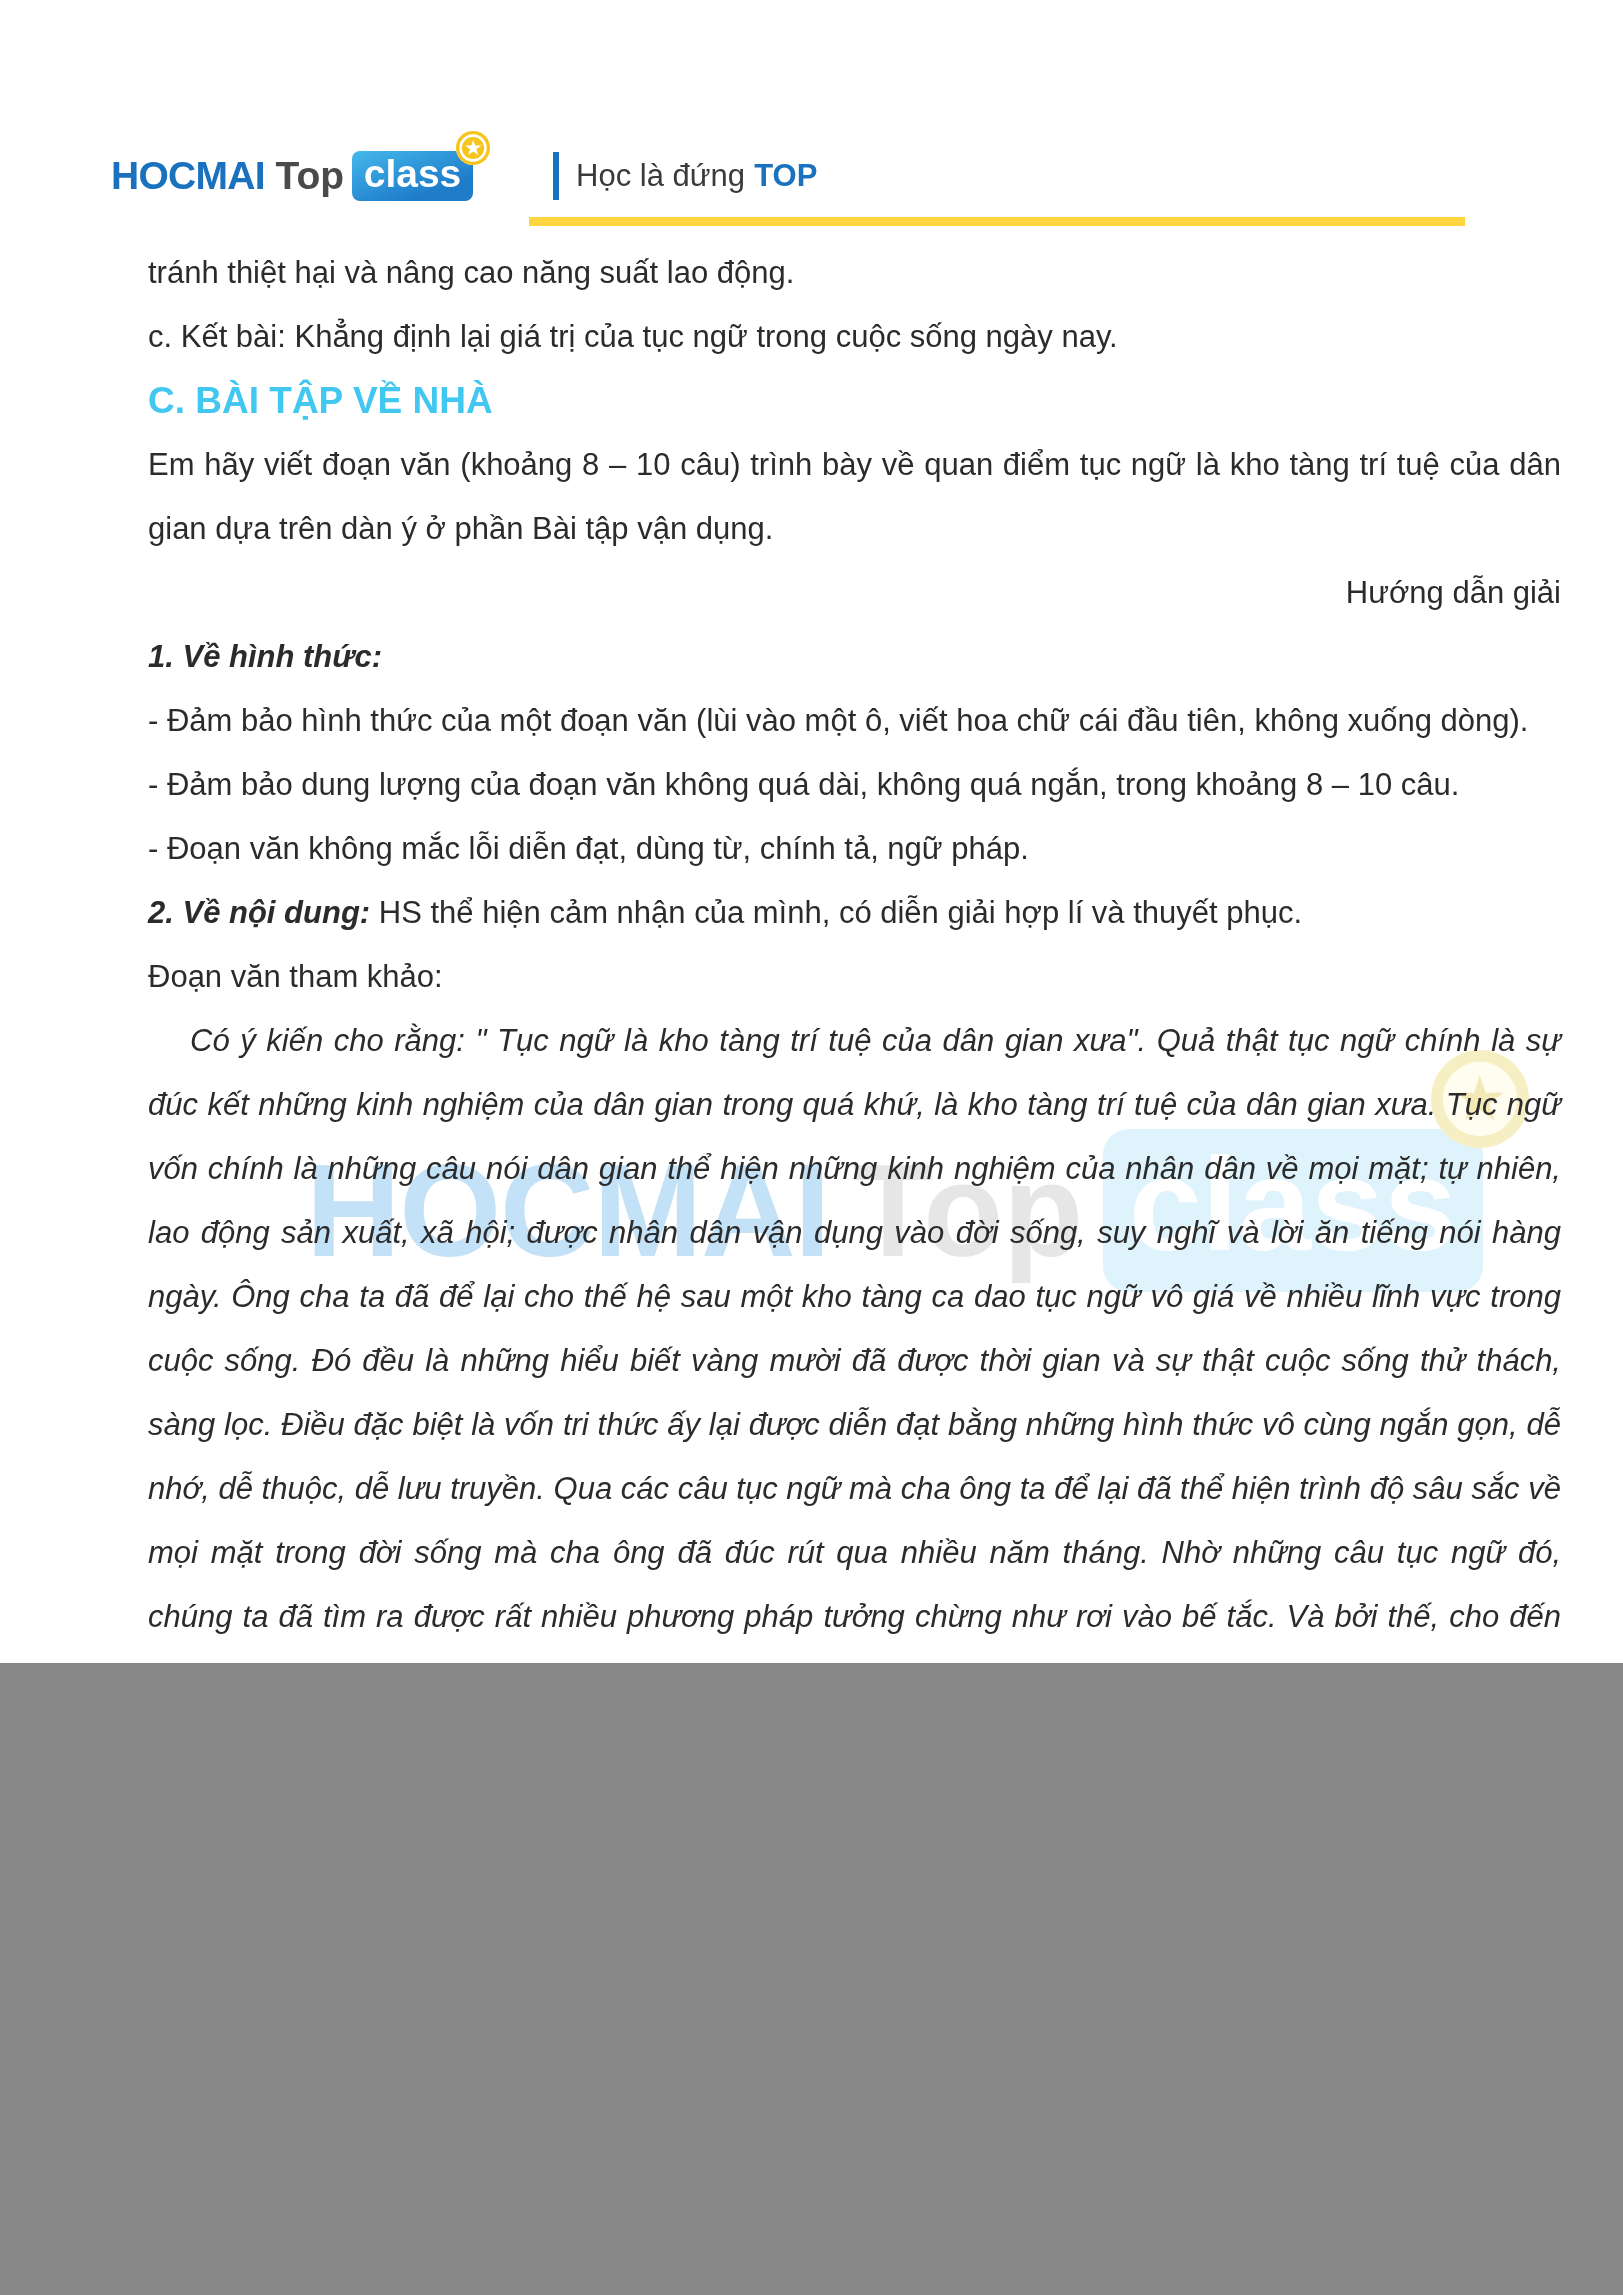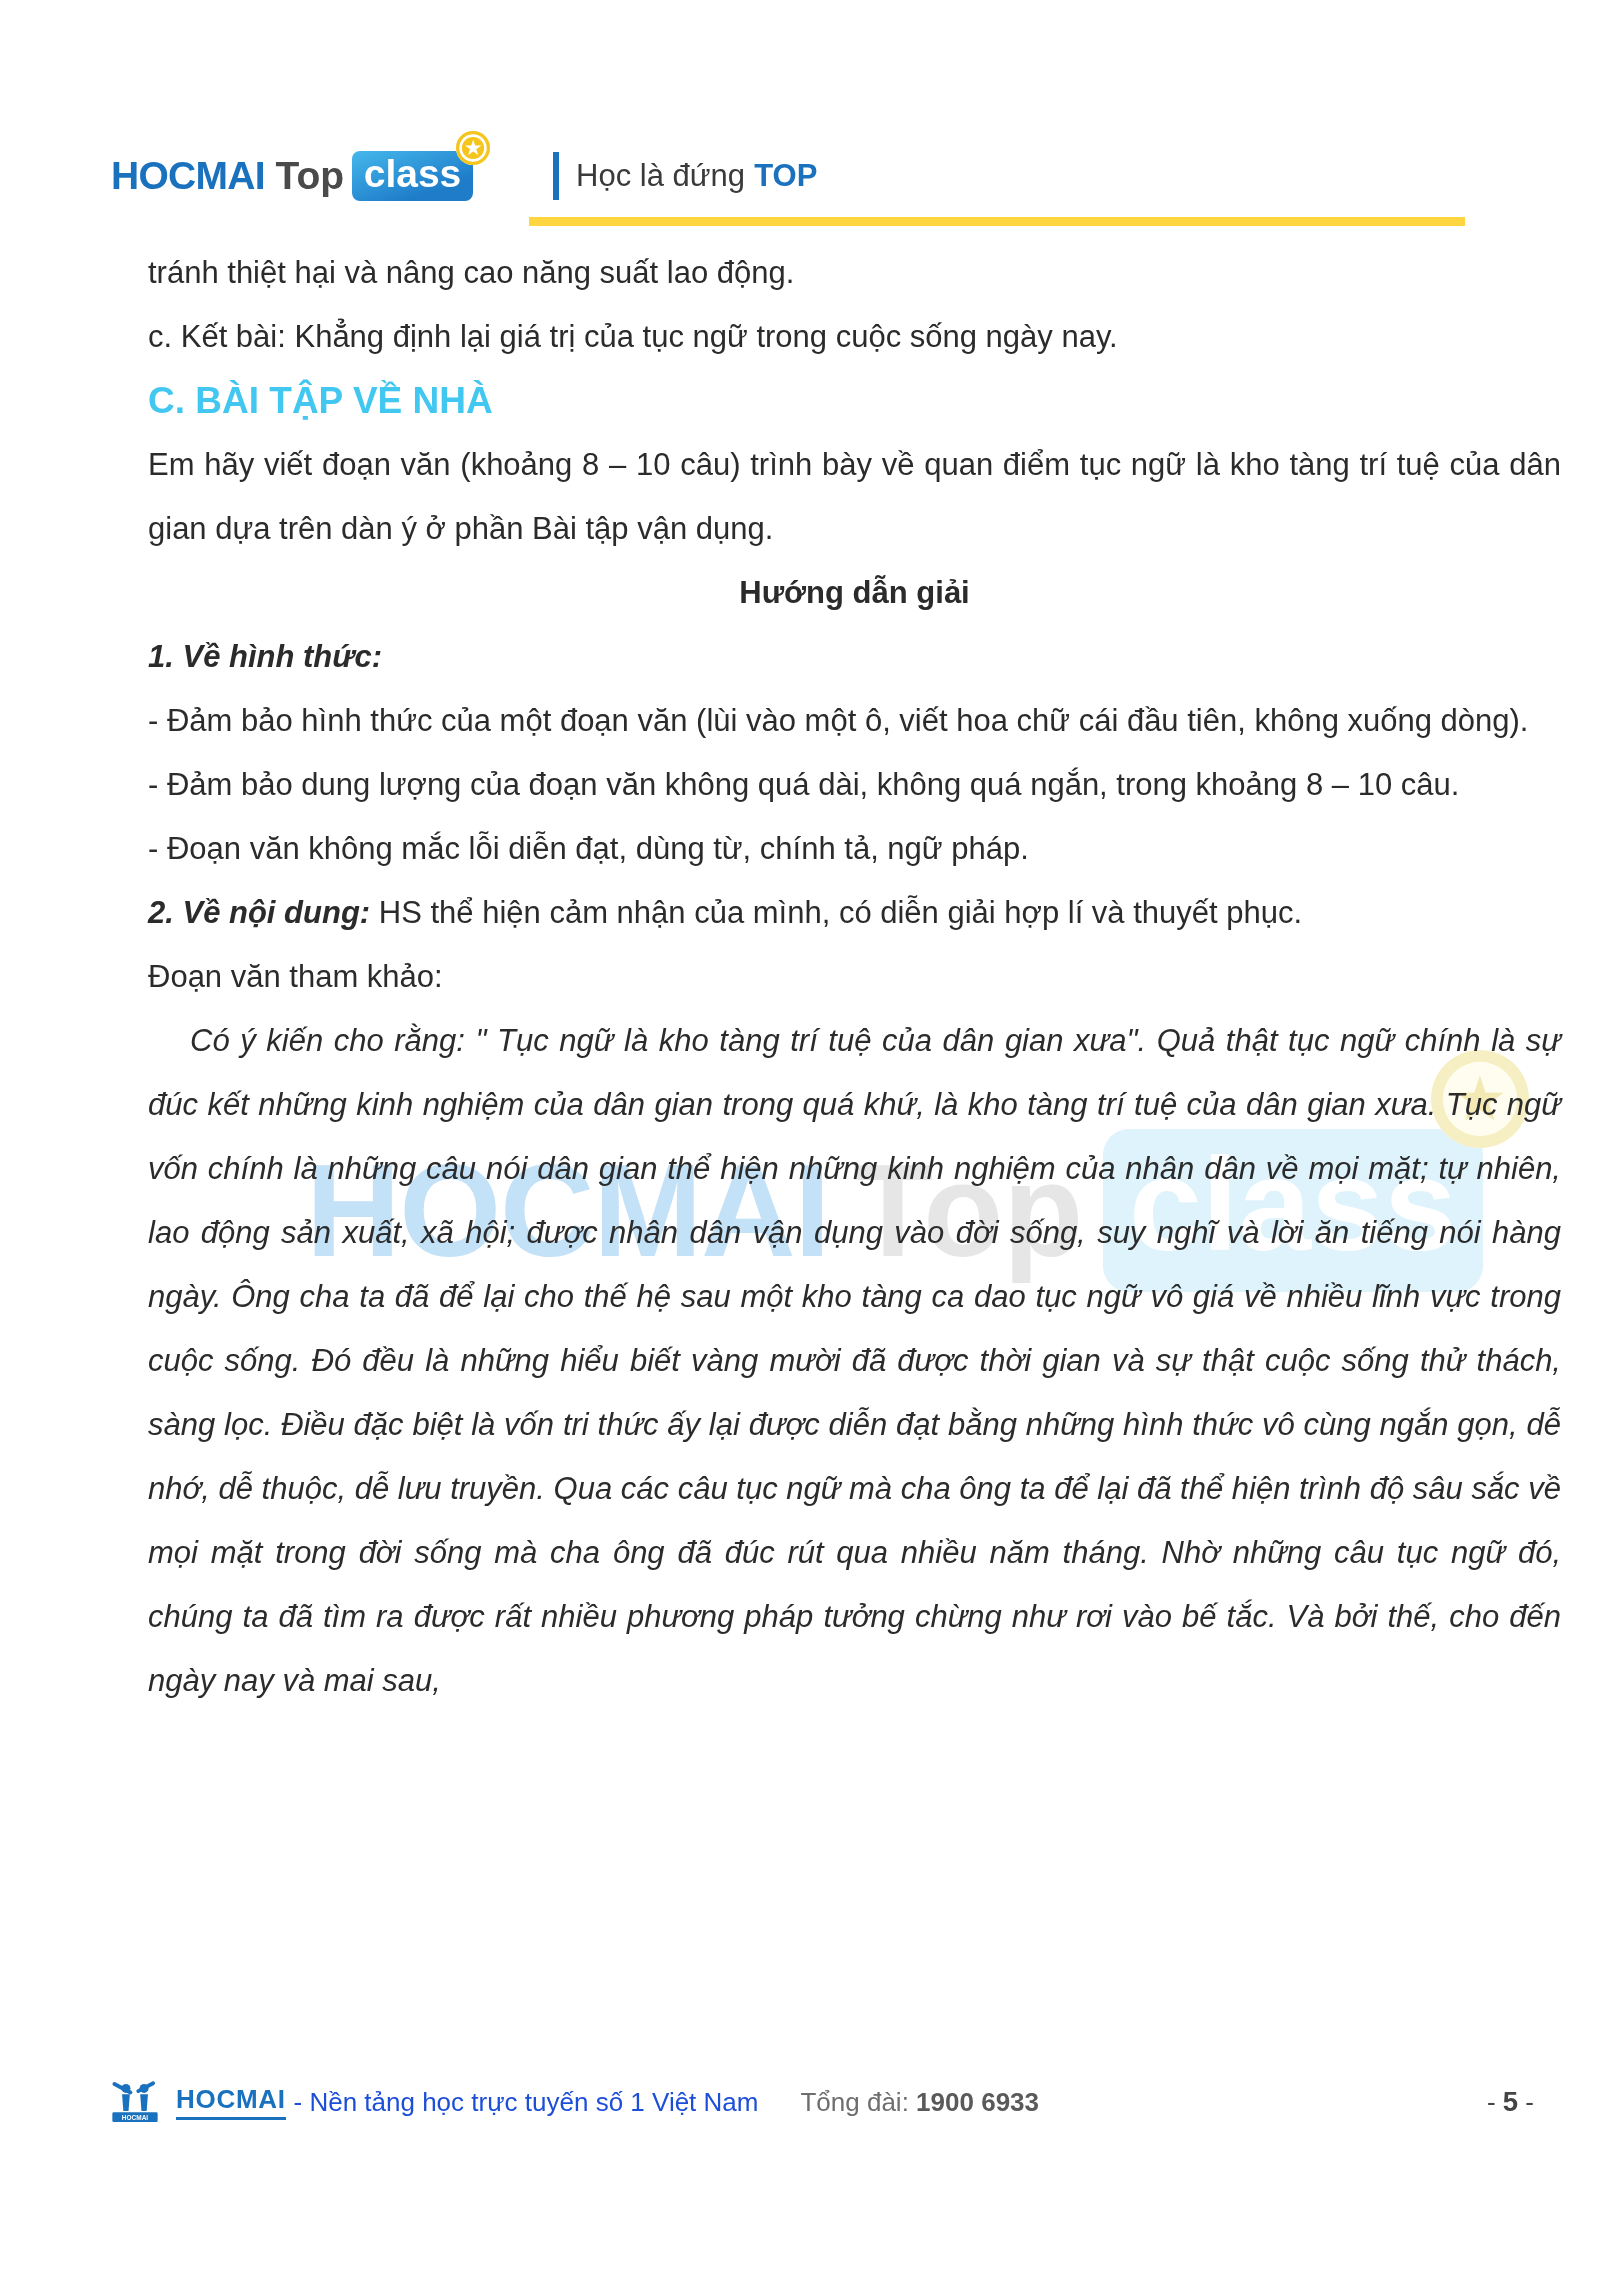--- a/index.html
+++ b/index.html
@@ -1,18 +1,18 @@
 <!DOCTYPE html>
 <html style="font-size:10.5px"><head>
 <meta charset="utf-8">
 <style>
   html,body{margin:0;padding:0;background:#888;}
   .page{
     position:relative;
-    width:1623px;height:2295px;
+    width:1623px;height:1663px;
     background:#ffffff;
     font-family:"Liberation Sans", sans-serif;
     color:#2b2b2b;
     overflow:hidden;
   }
   
   .header{position:absolute;left:111px;top:140px;height:72px;display:flex;align-items:center;z-index:2;}
   .logo{display:flex;align-items:center;}
   .logo-hocmai{font-size:39px;font-weight:bold;color:#1a71be;letter-spacing:-0.7px;}
   .logo-top{font-size:39px;font-weight:bold;color:#4a4a4a;margin-left:10.5px;}
@@ -59,21 +59,21 @@
   
   .content{
     position:absolute;left:111px;top:241px;width:1413px;z-index:1;
     font-size:31px;line-height:64px;margin-left:37px;
   }
   .content p, .content h2{margin:0;padding:0;}
   .justify{text-align:justify;}
   .section-heading{
     font-size:37px;font-weight:bold;color:#41c7f0;line-height:64px;
   }
-  .center-bold{text-align:center;font-weight:bold;}
+  .center-bold{text-align:right;font-weight:normal;}
   .bold-italic{font-weight:bold;font-style:italic;}
   .italic-para{font-style:italic;text-align:justify;text-indent:42px;}
   
   .footer{
     position:absolute;left:111px;top:2080px;width:1423px;z-index:2;
     display:flex;align-items:center;font-size:26px;
   }
   .footer-logo{width:48px;height:44px;margin-right:17px;flex:0 0 auto;}
   .footer-brand{
     color:#1a71be;font-weight:bold;text-decoration:none;

